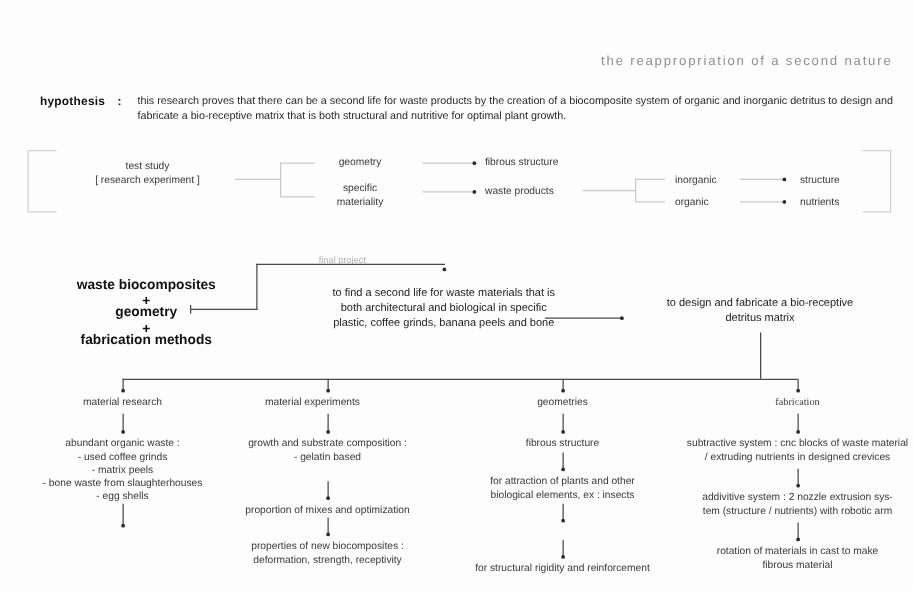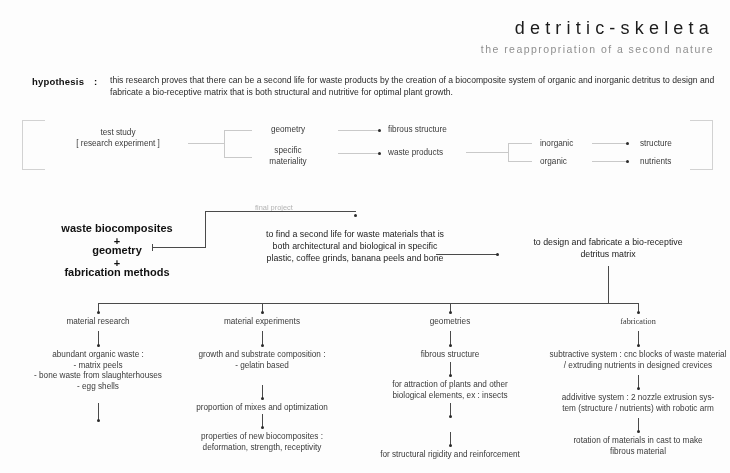--- a/index.html
+++ b/index.html
@@ -69,21 +69,20 @@
   }
   .bracket-r{
     border:1px solid #d2d2d2;border-left:none;
   }
 </style>
 </head>
 <body>
 
 <div id="page">
 
-  <div class="abs title">detritic-skeleta</div>
   <div class="abs subtitle">the reappropriation of a second nature</div>
 
   <div class="abs hyp-label">hypothesis</div>
   <div class="abs hyp-colon">:</div>
   <div class="abs hyp-body">this research proves that there can be a second life for waste products by the creation of a biocomposite system of organic and inorganic detritus to design and fabricate a bio-receptive matrix that is both structural and nutritive for optimal plant growth.</div>
 
   <div class="abs bracket-l" style="left:22px;top:120px;width:22px;height:48px;"></div>
 
   <div class="abs t center" style="left:58px;top:128px;width:120px;">test study</div>
   <div class="abs t center" style="left:58px;top:139px;width:120px;">[ research experiment ]</div>
@@ -158,30 +157,31 @@
   <div class="abs dot" style="left:448.5px;top:311px;"></div>
   <div class="abs v dark" style="left:638px;top:303px;height:9px;"></div>
   <div class="abs dot" style="left:636.5px;top:311px;"></div>
 
   <div class="abs t center" style="left:28px;top:317px;width:140px;">material research</div>
   <div class="abs v dark" style="left:98px;top:331px;height:14px;"></div>
   <div class="abs dot" style="left:96.5px;top:344px;"></div>
 
   <div class="abs" style="left:13px;top:350px;width:170px;">
     <div class="t center">abundant organic waste :</div>
+    <div class="t center">- used coffee grinds</div>
     <div class="t center">- matrix peels</div>
     <div class="t center">- bone waste from slaughterhouses</div>
     <div class="t center">- egg shells</div>
   </div>
 
   <div class="abs v dark" style="left:98px;top:403px;height:17px;"></div>
   <div class="abs dot" style="left:96.5px;top:419px;"></div>
 
 
-  <div class="abs t center" style="left:192px;top:317px;width:140px;">material experiments</div>
+  <div class="abs t center" style="left:180px;top:317px;width:140px;">material experiments</div>
   <div class="abs v dark" style="left:262px;top:331px;height:14px;"></div>
   <div class="abs dot" style="left:260.5px;top:344px;"></div>
 
   <div class="abs" style="left:182px;top:350px;width:160px;">
     <div class="t center">growth and substrate composition :</div>
     <div class="t center">- gelatin based</div>
   </div>
 
   <div class="abs v dark" style="left:262px;top:385px;height:13px;"></div>
   <div class="abs dot" style="left:260.5px;top:397px;"></div>

